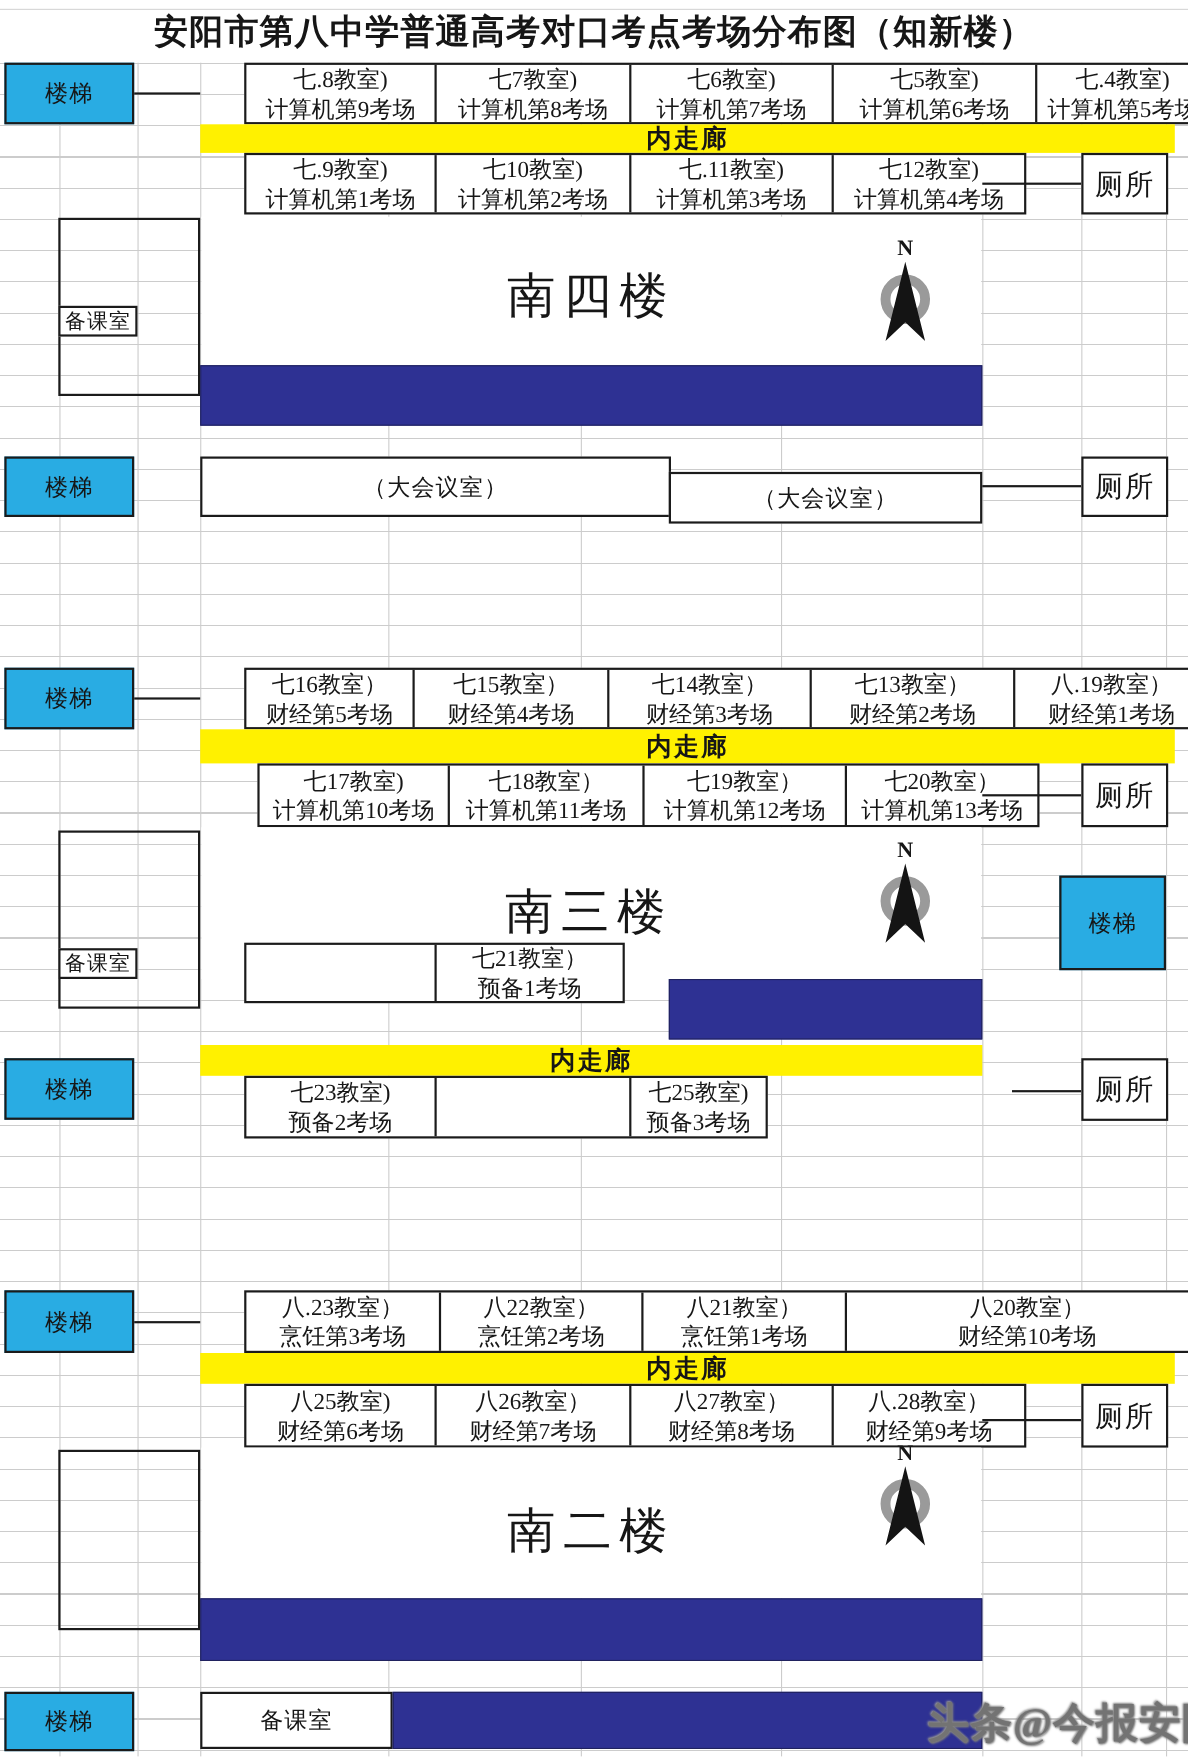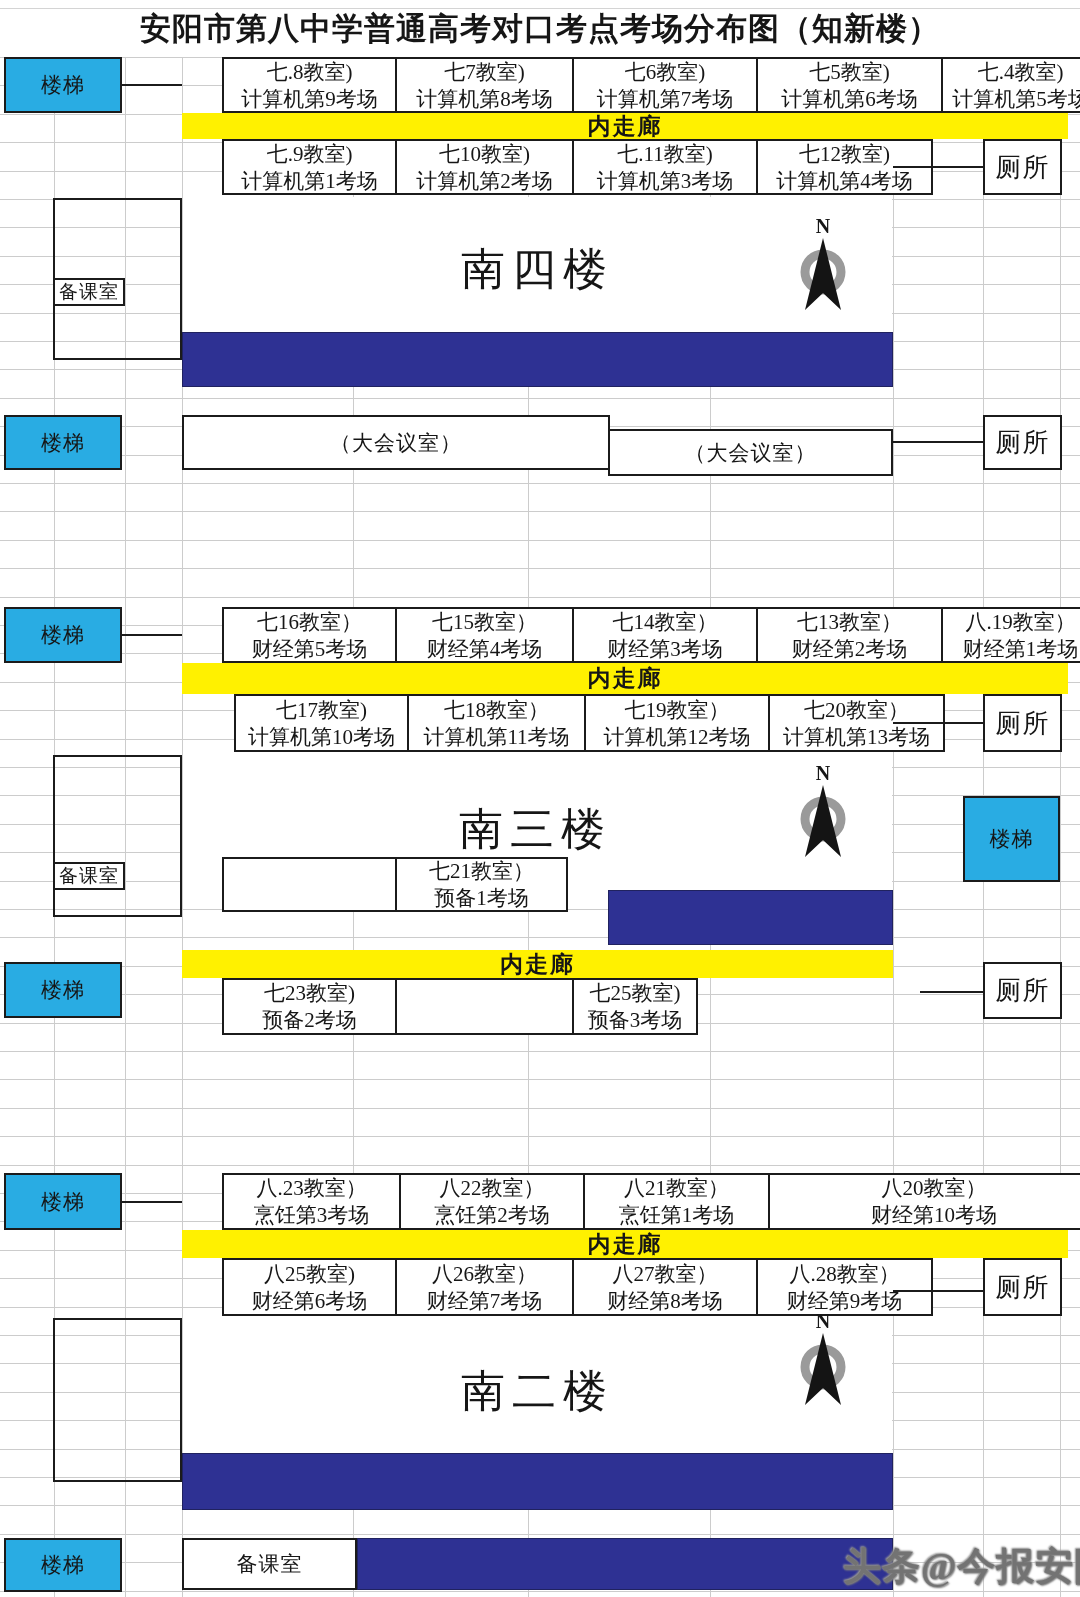--- a/index.html
+++ b/index.html
@@ -176,21 +176,21 @@
   <div class="abs box smallroom" style="left:983px; top:415px; width:79px; height:55px">
     <span>厕所</span>
   </div>
 
   <div class="abs stairs" style="left:4px; top:607px; width:118px; height:56px">
     <span>楼梯</span>
   </div>
   <div class="abs connector" style="left:122px; top:634px; width:60px"></div>
 
   <div class="abs box cells" style="left:182px; top:607px; width:878px; height:56px">
-    <div class="cell" style="width:171px">
+    <div class="cell" style="width:151px">
       <div class="l1">七16教室）</div>
       <div class="l2">财经第5考场</div>
     </div>
     <div class="cell" style="width:175px">
       <div class="l1">七15教室）</div>
       <div class="l2">财经第4考场</div>
     </div>
     <div class="cell" style="width:182px">
       <div class="l1">七14教室）</div>
       <div class="l2">财经第3考场</div>

